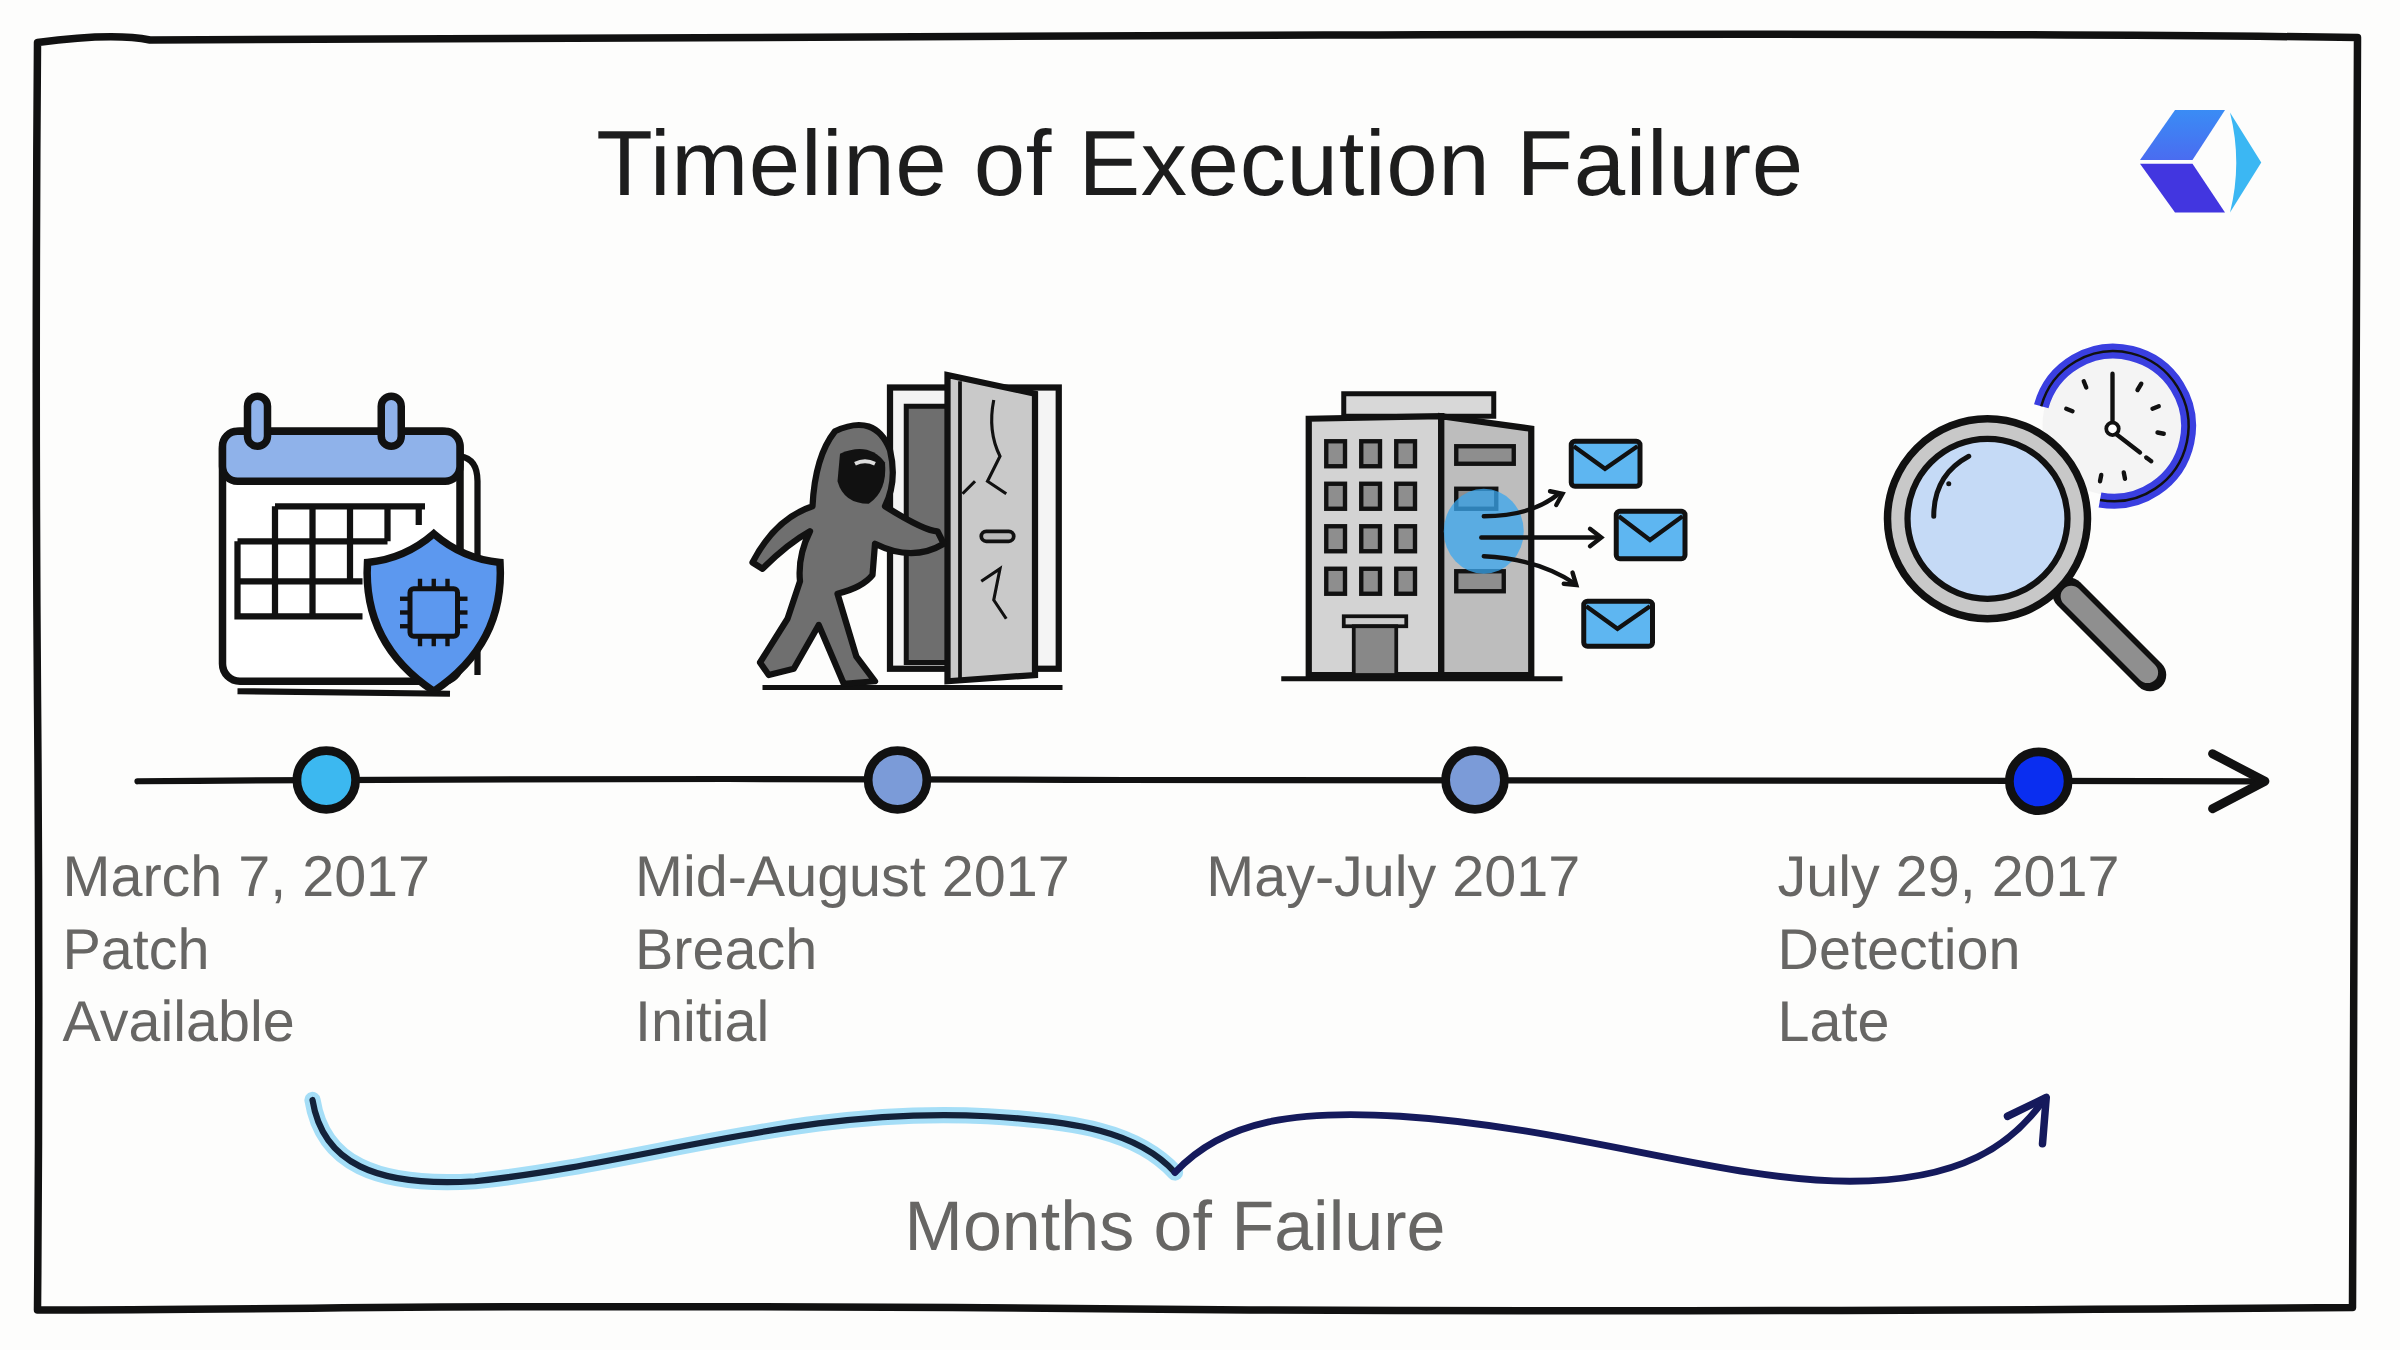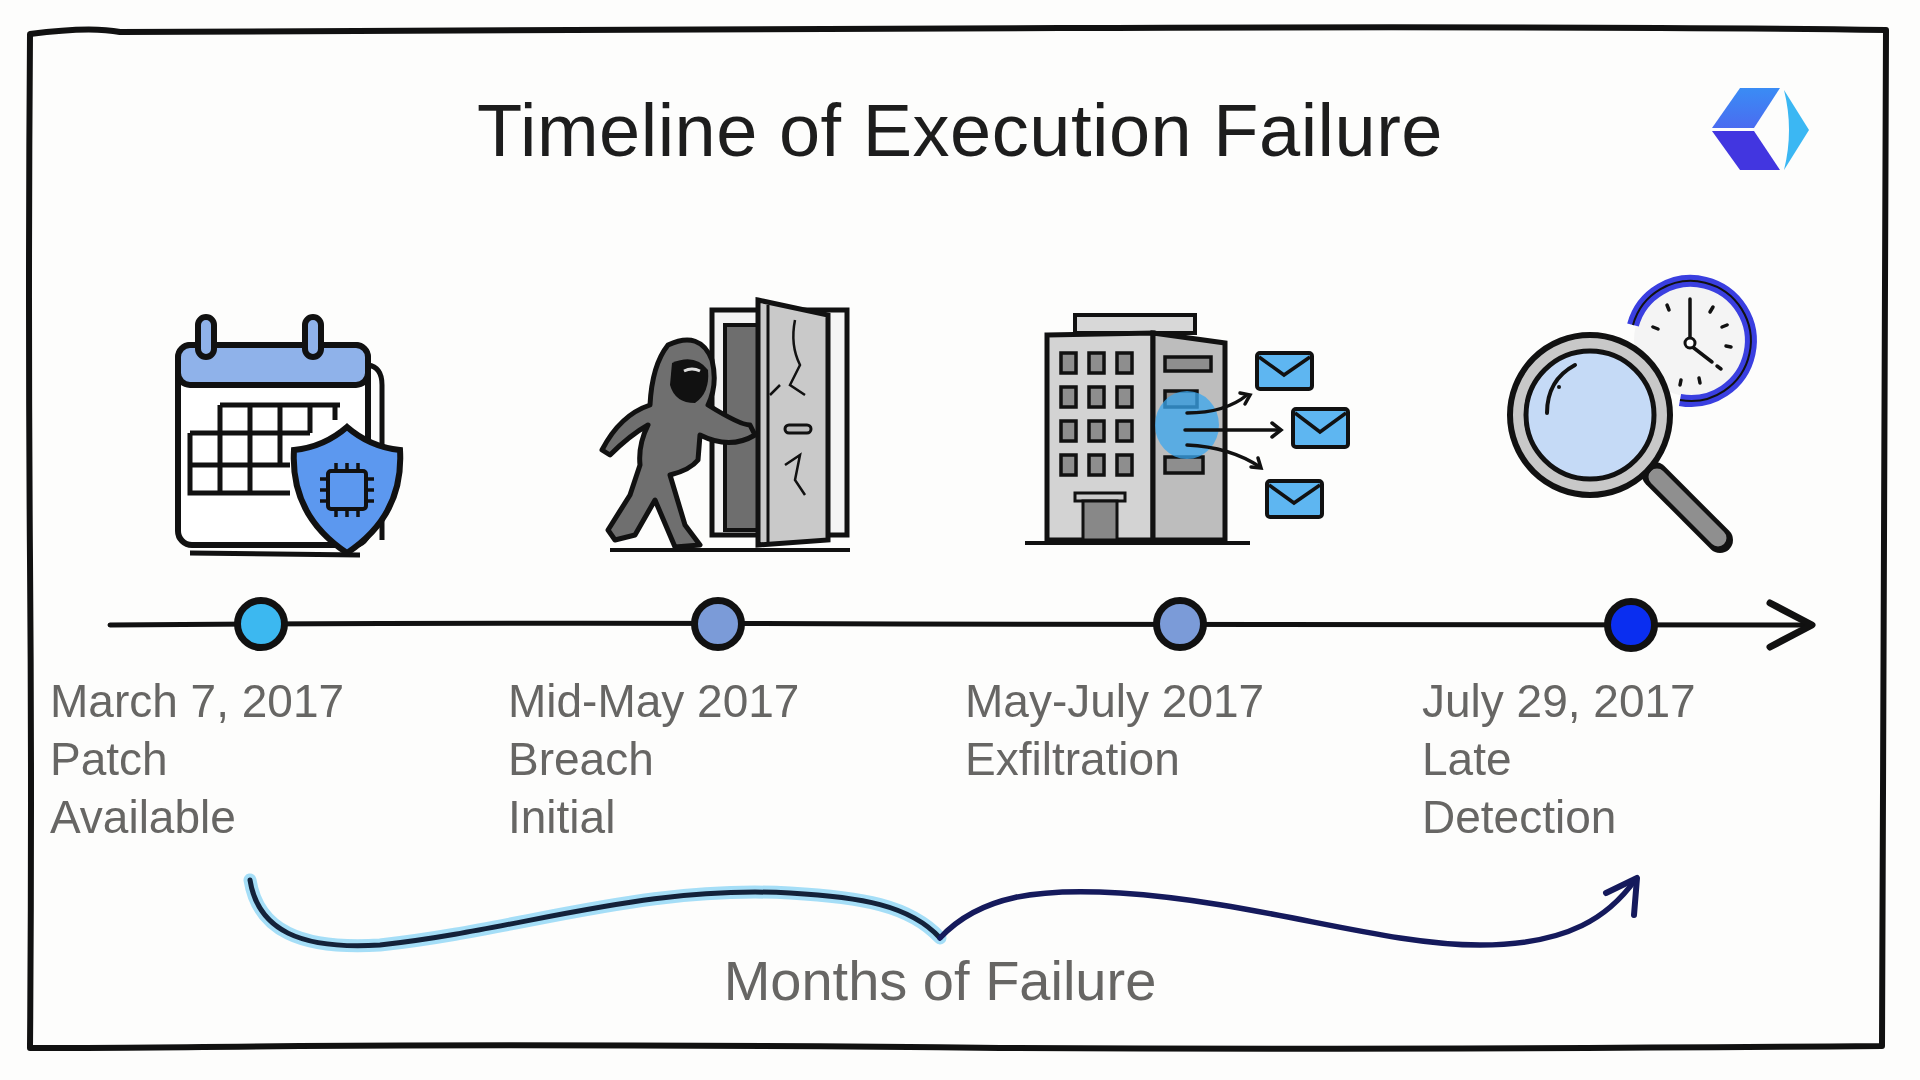--- a/index.html
+++ b/index.html
@@ -176,27 +176,26 @@
 <div class="dot" style="left:691px;top:597px;background:#7b9bd8"></div>
 <div class="dot" style="left:1153px;top:597px;background:#7b9bd8"></div>
 <div class="dot" style="left:1604px;top:598px;background:#0a2ef0"></div>
 
 <div class="label" style="left:50px;top:672px">
   <span>March 7, 2017</span>
   <span>Patch</span>
   <span>Available</span>
 </div>
 <div class="label" style="left:508px;top:672px">
-  <span>Mid-May 2017</span>
+  <span>Mid-August 2017</span>
   <span>Breach</span>
   <span>Initial</span>
 </div>
 <div class="label" style="left:965px;top:672px">
   <span>May-July 2017</span>
-  <span>Exfiltration</span>
 </div>
 <div class="label" style="left:1422px;top:672px">
   <span>July 29, 2017</span>
+  <span>Detection</span>
   <span>Late</span>
-  <span>Detection</span>
 </div>
 
 <div class="brace-label">Months of Failure</div>
 
 </body></html>

